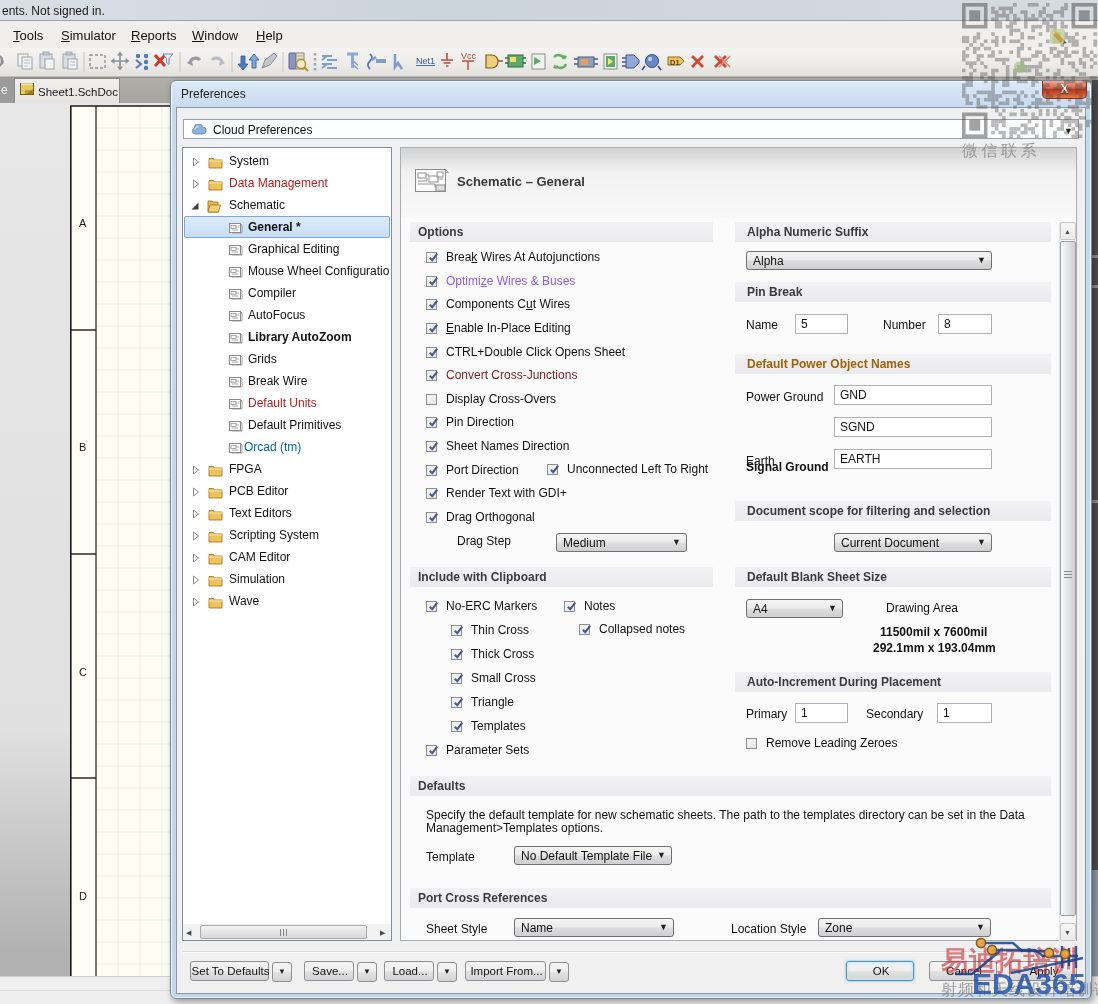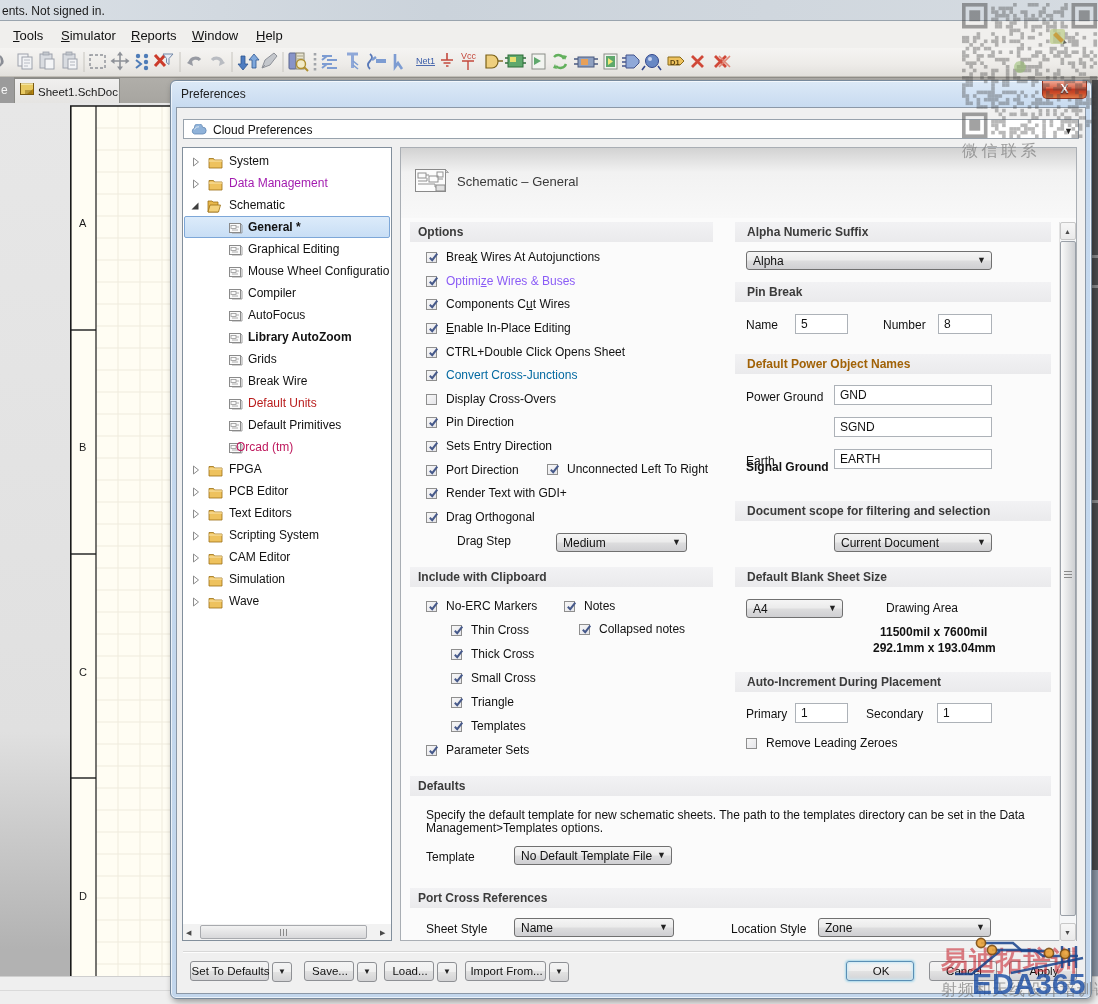--- a/index.html
+++ b/index.html
@@ -223,21 +223,21 @@
     <path d="M1 5 L14 5" stroke="#F8E0A0" stroke-width="1.2"></path>
   </svg>
 <div style="position:absolute;left:229px;top:154px;font-size:12px;color:#111;white-space:nowrap;">System</div>
 <svg style="position:absolute;left:192px;top:179px;" width="8" height="10" viewBox="0 0 8 10">
     <path d="M1.5 1 L6.5 5 L1.5 9 Z" fill="#FDFDFD" stroke="#8C8C8C"></path>
   </svg>
 <svg style="position:absolute;left:208px;top:178px;" width="15" height="13" viewBox="0 0 15 13">
     <path d="M1 2.5 L5.5 2.5 L6.5 4 L14 4 L14 12 L1 12 Z" fill="#EEC25E" stroke="#9C7014" stroke-width="0.8"></path>
     <path d="M1 5 L14 5" stroke="#F8E0A0" stroke-width="1.2"></path>
   </svg>
-<div style="position:absolute;left:229px;top:176px;font-size:12px;color:#a21caf;white-space:nowrap;">Data Management</div>
+<div style="position:absolute;left:229px;top:176px;font-size:12px;color:#b91c1c;white-space:nowrap;">Data Management</div>
 <svg style="position:absolute;left:190px;top:201px;" width="10" height="10" viewBox="0 0 10 10">
     <path d="M8.5 1.5 V8.5 H1.5 Z" fill="#3F3F3F"></path>
   </svg>
 <svg style="position:absolute;left:207px;top:200px;" width="16" height="13" viewBox="0 0 16 13">
     <path d="M1 3 L1 12 L11 12 L11 2 L6 2 L5 1 L1 1 Z" fill="#E8B84C" stroke="#9C7014" stroke-width="0.8"></path>
     <path d="M3 5 L13.5 5 L11.5 12 L1 12 Z" fill="linear" stroke="#9C7014" stroke-width="0.8" style="fill:#F4D27C;"></path>
   </svg>
 <div style="position:absolute;left:229px;top:198px;font-size:12px;color:#111;white-space:nowrap;">Schematic</div>
 <div style="position:absolute;left:184px;top:216px;width:206px;height:22px;border:1px solid #7DA7D8;border-radius:2px;background:linear-gradient(#DCEBFA,#C8DEF5);"></div>
 <svg style="position:absolute;left:229px;top:222px;" width="14" height="12" viewBox="0 0 14 12">
@@ -309,21 +309,21 @@
     <rect x="2" y="3.5" width="5" height="3" fill="none" stroke="#9A9A9A" stroke-width="0.8"></rect>
     <path d="M7 5 H10 M3 8 H9" stroke="#9A9A9A" stroke-width="0.8"></path>
   </svg>
 <div style="position:absolute;left:248px;top:418px;font-size:12px;color:#111;white-space:nowrap;max-width:142px;overflow:hidden;">Default Primitives</div>
 <svg style="position:absolute;left:229px;top:442px;" width="14" height="12" viewBox="0 0 14 12">
     <rect x="0.5" y="1.5" width="11" height="9" fill="#FAFAFA" stroke="#8A8A8A"></rect>
     <path d="M11.5 1.5 L13 3 L13 11 L3 11" fill="none" stroke="#8A8A8A" stroke-width="0.8"></path>
     <rect x="2" y="3.5" width="5" height="3" fill="none" stroke="#9A9A9A" stroke-width="0.8"></rect>
     <path d="M7 5 H10 M3 8 H9" stroke="#9A9A9A" stroke-width="0.8"></path>
   </svg>
-<div style="position:absolute;left:236px;top:440px;font-size:12px;color:#be185d;white-space:nowrap;max-width:142px;overflow:hidden;">Orcad (tm)</div>
+<div style="position:absolute;left:244px;top:440px;font-size:12px;color:#0369a1;white-space:nowrap;max-width:142px;overflow:hidden;">Orcad (tm)</div>
 <svg style="position:absolute;left:192px;top:465px;" width="8" height="10" viewBox="0 0 8 10">
     <path d="M1.5 1 L6.5 5 L1.5 9 Z" fill="#FDFDFD" stroke="#8C8C8C"></path>
   </svg>
 <svg style="position:absolute;left:208px;top:464px;" width="15" height="13" viewBox="0 0 15 13">
     <path d="M1 2.5 L5.5 2.5 L6.5 4 L14 4 L14 12 L1 12 Z" fill="#EEC25E" stroke="#9C7014" stroke-width="0.8"></path>
     <path d="M1 5 L14 5" stroke="#F8E0A0" stroke-width="1.2"></path>
   </svg>
 <div style="position:absolute;left:229px;top:462px;font-size:12px;color:#111;white-space:nowrap;">FPGA</div>
 <svg style="position:absolute;left:192px;top:487px;" width="8" height="10" viewBox="0 0 8 10">
     <path d="M1.5 1 L6.5 5 L1.5 9 Z" fill="#FDFDFD" stroke="#8C8C8C"></path>
@@ -382,21 +382,21 @@
 <div style="position:absolute;left:401px;top:148px;width:675px;height:70px;background:linear-gradient(#D2D2D2,#F2F2F2 35%,#F8F8F8);"></div>
 <svg style="position:absolute;left:415px;top:169px;" width="34" height="23" viewBox="0 0 34 23">
     <rect x="0.5" y="0.5" width="30" height="22" fill="#FCFCFC" stroke="#8A8A8A"></rect>
     <path d="M30.5 0.5 L33.5 3.5 L30.5 3.5 Z" fill="#D8D8D8" stroke="#8A8A8A" stroke-width="0.7"></path>
     <rect x="3" y="4" width="8" height="5" fill="none" stroke="#909090"></rect>
     <rect x="14" y="7" width="9" height="6" fill="none" stroke="#909090"></rect>
     <rect x="22" y="3" width="6" height="5" fill="none" stroke="#909090"></rect>
     <path d="M3 12 H12 V9 M11 6 H14 M23 10 H28 M3 15 H20 M20 15 V18 H28" stroke="#909090" fill="none"></path>
     <rect x="21" y="16" width="9" height="6" fill="#E0E0E0" stroke="#8A8A8A"></rect>
   </svg>
-<div style="position:absolute;left:457px;top:174px;font-size:13px;color:#3A3A3A;font-weight:normal;white-space:nowrap;">Schematic – General</div>
+<div style="position:absolute;left:457px;top:174px;font-size:13px;color:#3A3A3A;font-weight:bold;white-space:nowrap;">Schematic – General</div>
 <div style="position:absolute;left:410px;top:222px;width:303px;height:20px;background:linear-gradient(#F2F2F4,#EAEAEC);"></div>
 <div style="position:absolute;left:418px;top:225px;font-size:12px;font-weight:bold;color:#3B3B3B;">Options</div>
 <span style="position:absolute;left:426px;top:252px;width:11px;height:11px;border:1px solid #8E8E8E;background:linear-gradient(135deg,#F7F7F7,#E6E6EA);display:inline-block;"></span>
 <svg style="position:absolute;left:427px;top:251px;" width="13" height="13" viewBox="0 0 13 13">
     <path d="M2.8 6.8 L5.2 9.2 L10.3 2.6" stroke="#46598A" stroke-width="2" fill="none"></path>
   </svg>
 <div style="position:absolute;left:446px;top:250px;font-size:12px;color:#111;white-space:nowrap;">Brea<span style="text-decoration:underline;">k</span> Wires At Autojunctions</div>
 <span style="position:absolute;left:426px;top:276px;width:11px;height:11px;border:1px solid #8E8E8E;background:linear-gradient(135deg,#F7F7F7,#E6E6EA);display:inline-block;"></span>
 <svg style="position:absolute;left:427px;top:275px;" width="13" height="13" viewBox="0 0 13 13">
     <path d="M2.8 6.8 L5.2 9.2 L10.3 2.6" stroke="#46598A" stroke-width="2" fill="none"></path>
@@ -414,33 +414,33 @@
 <div style="position:absolute;left:446px;top:321px;font-size:12px;color:#111;white-space:nowrap;"><span style="text-decoration:underline;">E</span>nable In-Place Editing</div>
 <span style="position:absolute;left:426px;top:347px;width:11px;height:11px;border:1px solid #8E8E8E;background:linear-gradient(135deg,#F7F7F7,#E6E6EA);display:inline-block;"></span>
 <svg style="position:absolute;left:427px;top:346px;" width="13" height="13" viewBox="0 0 13 13">
     <path d="M2.8 6.8 L5.2 9.2 L10.3 2.6" stroke="#46598A" stroke-width="2" fill="none"></path>
   </svg>
 <div style="position:absolute;left:446px;top:345px;font-size:12px;color:#111;white-space:nowrap;">CTRL+Double Click Opens Sheet</div>
 <span style="position:absolute;left:426px;top:370px;width:11px;height:11px;border:1px solid #8E8E8E;background:linear-gradient(135deg,#F7F7F7,#E6E6EA);display:inline-block;"></span>
 <svg style="position:absolute;left:427px;top:369px;" width="13" height="13" viewBox="0 0 13 13">
     <path d="M2.8 6.8 L5.2 9.2 L10.3 2.6" stroke="#46598A" stroke-width="2" fill="none"></path>
   </svg>
-<div style="position:absolute;left:446px;top:368px;font-size:12px;color:#0369a1;white-space:nowrap;">Convert Cross-Junctions</div>
+<div style="position:absolute;left:446px;top:368px;font-size:12px;color:#7f1d1d;white-space:nowrap;">Convert Cross-Junctions</div>
 <span style="position:absolute;left:426px;top:394px;width:11px;height:11px;border:1px solid #8E8E8E;background:linear-gradient(135deg,#F7F7F7,#E6E6EA);display:inline-block;"></span>
 <div style="position:absolute;left:446px;top:392px;font-size:12px;color:#111;white-space:nowrap;text-align:right;">Display Cross-Overs</div>
 <span style="position:absolute;left:426px;top:417px;width:11px;height:11px;border:1px solid #8E8E8E;background:linear-gradient(135deg,#F7F7F7,#E6E6EA);display:inline-block;"></span>
 <svg style="position:absolute;left:427px;top:416px;" width="13" height="13" viewBox="0 0 13 13">
     <path d="M2.8 6.8 L5.2 9.2 L10.3 2.6" stroke="#46598A" stroke-width="2" fill="none"></path>
   </svg>
 <div style="position:absolute;left:446px;top:415px;font-size:12px;color:#111;white-space:nowrap;">Pin Direction</div>
 <span style="position:absolute;left:426px;top:441px;width:11px;height:11px;border:1px solid #8E8E8E;background:linear-gradient(135deg,#F7F7F7,#E6E6EA);display:inline-block;"></span>
 <svg style="position:absolute;left:427px;top:440px;" width="13" height="13" viewBox="0 0 13 13">
     <path d="M2.8 6.8 L5.2 9.2 L10.3 2.6" stroke="#46598A" stroke-width="2" fill="none"></path>
   </svg>
-<div style="position:absolute;left:446px;top:439px;font-size:12px;color:#111;white-space:nowrap;">Sets Entry Direction</div>
+<div style="position:absolute;left:446px;top:439px;font-size:12px;color:#111;white-space:nowrap;">Sheet Names Direction</div>
 <span style="position:absolute;left:426px;top:465px;width:11px;height:11px;border:1px solid #8E8E8E;background:linear-gradient(135deg,#F7F7F7,#E6E6EA);display:inline-block;"></span>
 <svg style="position:absolute;left:427px;top:464px;" width="13" height="13" viewBox="0 0 13 13">
     <path d="M2.8 6.8 L5.2 9.2 L10.3 2.6" stroke="#46598A" stroke-width="2" fill="none"></path>
   </svg>
 <div style="position:absolute;left:446px;top:463px;font-size:12px;color:#111;white-space:nowrap;">Port Direction</div>
 <span style="position:absolute;left:426px;top:488px;width:11px;height:11px;border:1px solid #8E8E8E;background:linear-gradient(135deg,#F7F7F7,#E6E6EA);display:inline-block;"></span>
 <svg style="position:absolute;left:427px;top:487px;" width="13" height="13" viewBox="0 0 13 13">
     <path d="M2.8 6.8 L5.2 9.2 L10.3 2.6" stroke="#46598A" stroke-width="2" fill="none"></path>
   </svg>
 <div style="position:absolute;left:446px;top:486px;font-size:12px;color:#111;white-space:nowrap;">Render Text with GDI+</div>

